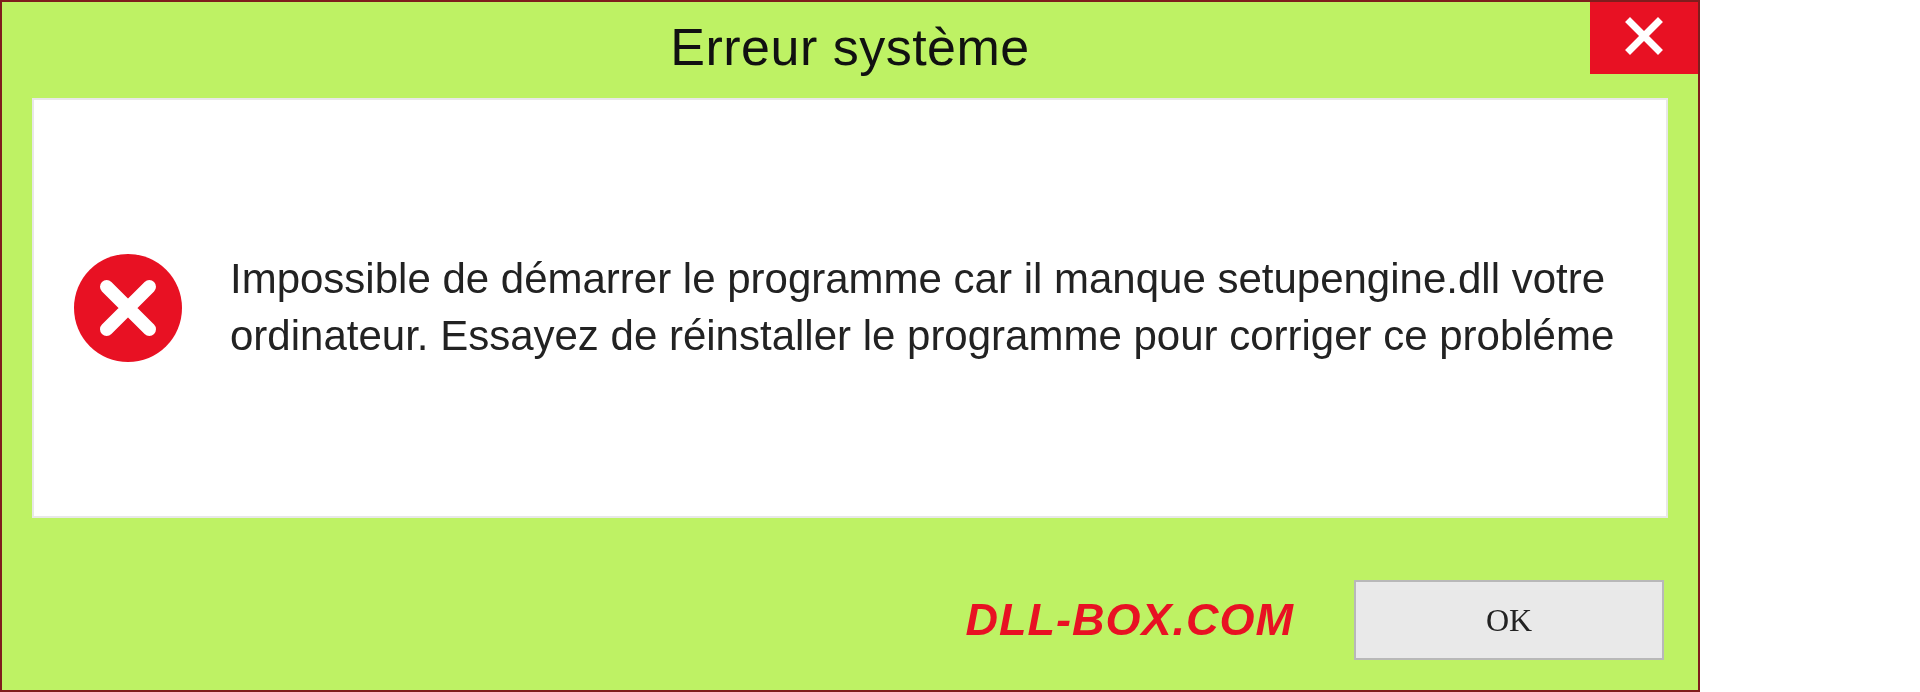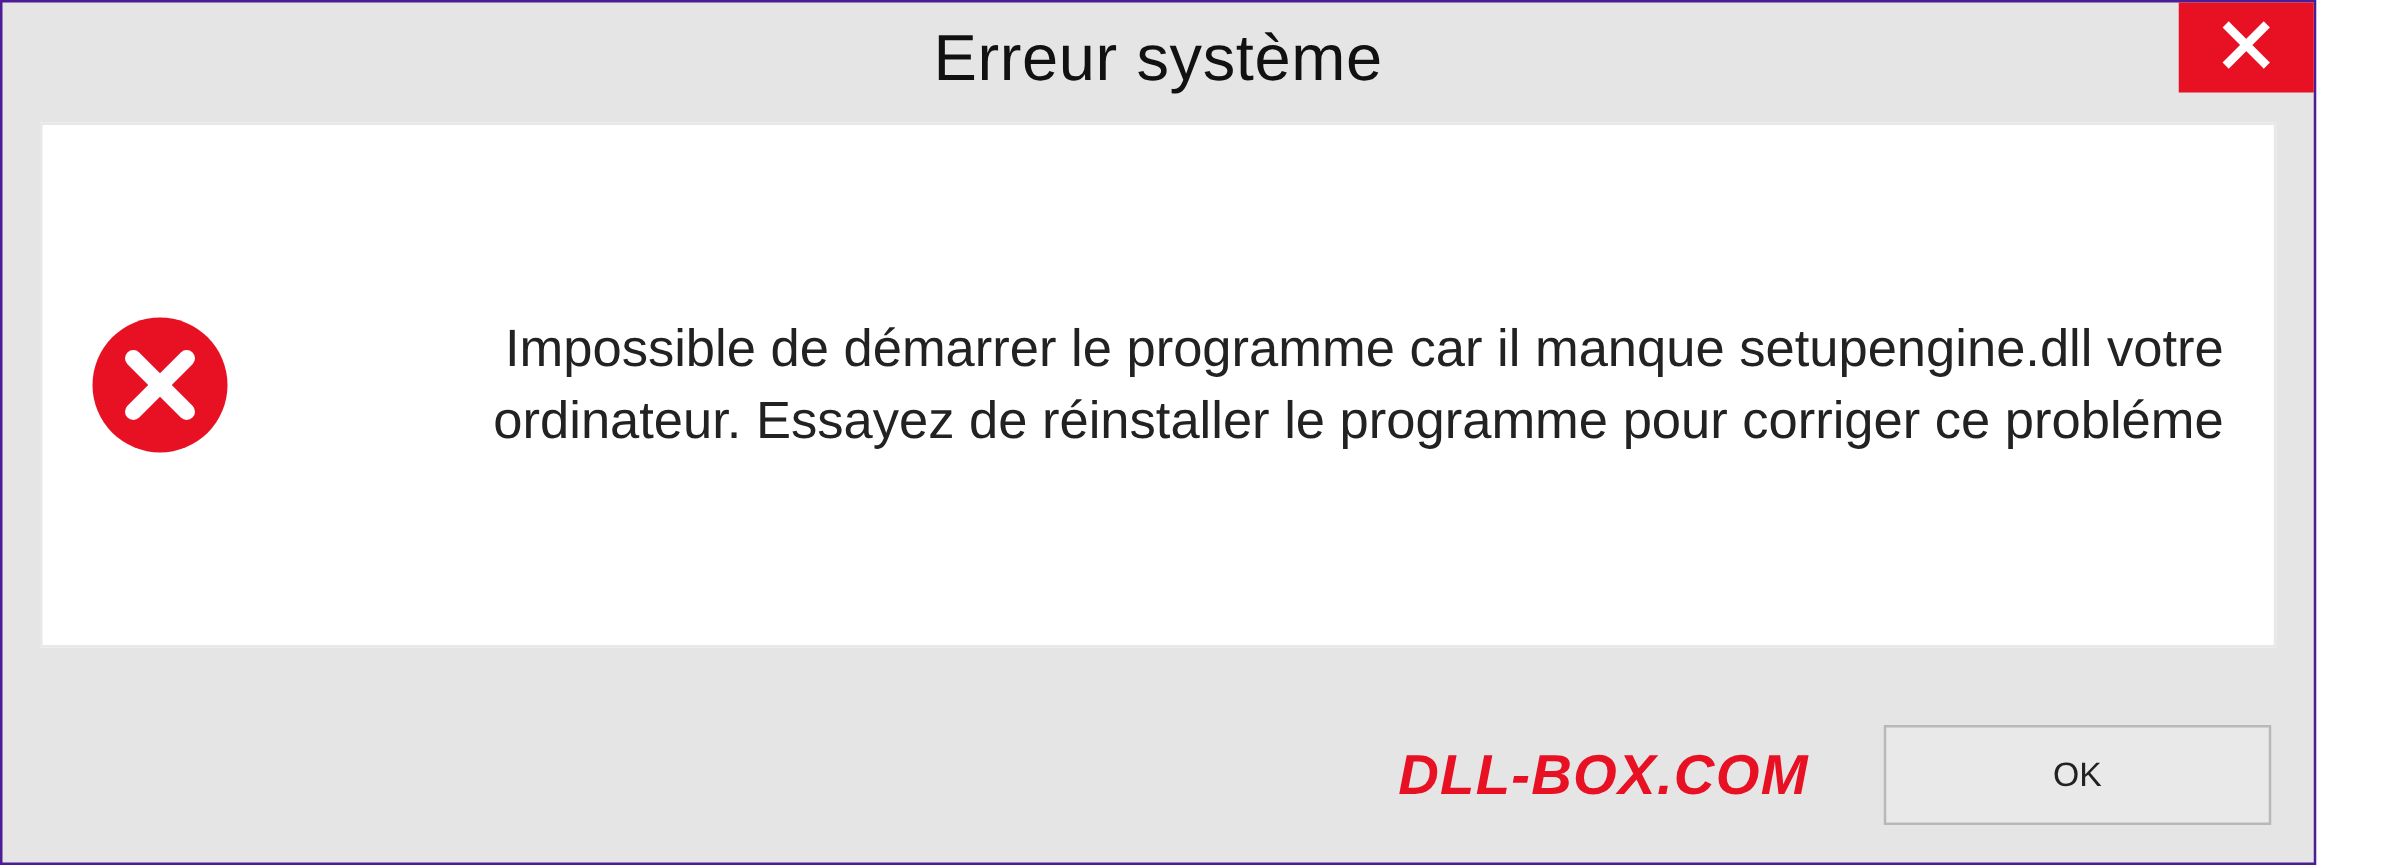--- a/index.html
+++ b/index.html
@@ -8,24 +8,24 @@
       box-sizing: border-box;
     }
     body {
       font-family: "Segoe UI", Tahoma, Arial, sans-serif;
       background: #fff;
       width: 1920px;
       height: 692px;
       overflow: hidden;
     }
     .dialog {
-      width: 1853px;
+      width: 1700px;
       height: 692px;
-      background: #e5e5e5;
-      border: 2px solid #4c1d95;
+      background: #bef264;
+      border: 2px solid #7f1d1d;
       position: relative;
     }
     .titlebar {
       height: 90px;
       position: relative;
       display: flex;
       align-items: center;
       justify-content: center;
     }
     .title-text {
@@ -51,21 +51,20 @@
       height: 42px;
     }
     .content-panel {
       margin: 6px 30px 0 30px;
       background: #ffffff;
       border: 2px solid #e8e8e8;
       height: 420px;
       display: flex;
       align-items: center;
       padding: 0 40px;
-      text-align: right;
     }
     .error-icon {
       flex: 0 0 auto;
       margin-right: 48px;
     }
     .error-icon .circle {
       width: 108px;
       height: 108px;
       border-radius: 50%;
       background: #e81123;
@@ -103,26 +102,27 @@
       color: #e81123;
       letter-spacing: 1px;
       margin-right: 60px;
       font-family: Arial, sans-serif;
     }
     .ok-button {
       width: 310px;
       height: 80px;
       border: 2px solid #b8b8b8;
       background: #e9e9e9;
-      font-size: 27px;
+      font-size: 32px;
       color: #222;
       display: flex;
       align-items: center;
       justify-content: center;
       cursor: pointer;
+      font-family: Liberation Serif, serif;
     }
   </style>
 </head>
 <body>
 
 <div class="dialog">
   <div class="titlebar">
     <div class="title-text">Erreur système</div>
     <div class="close-button">
       <span>

